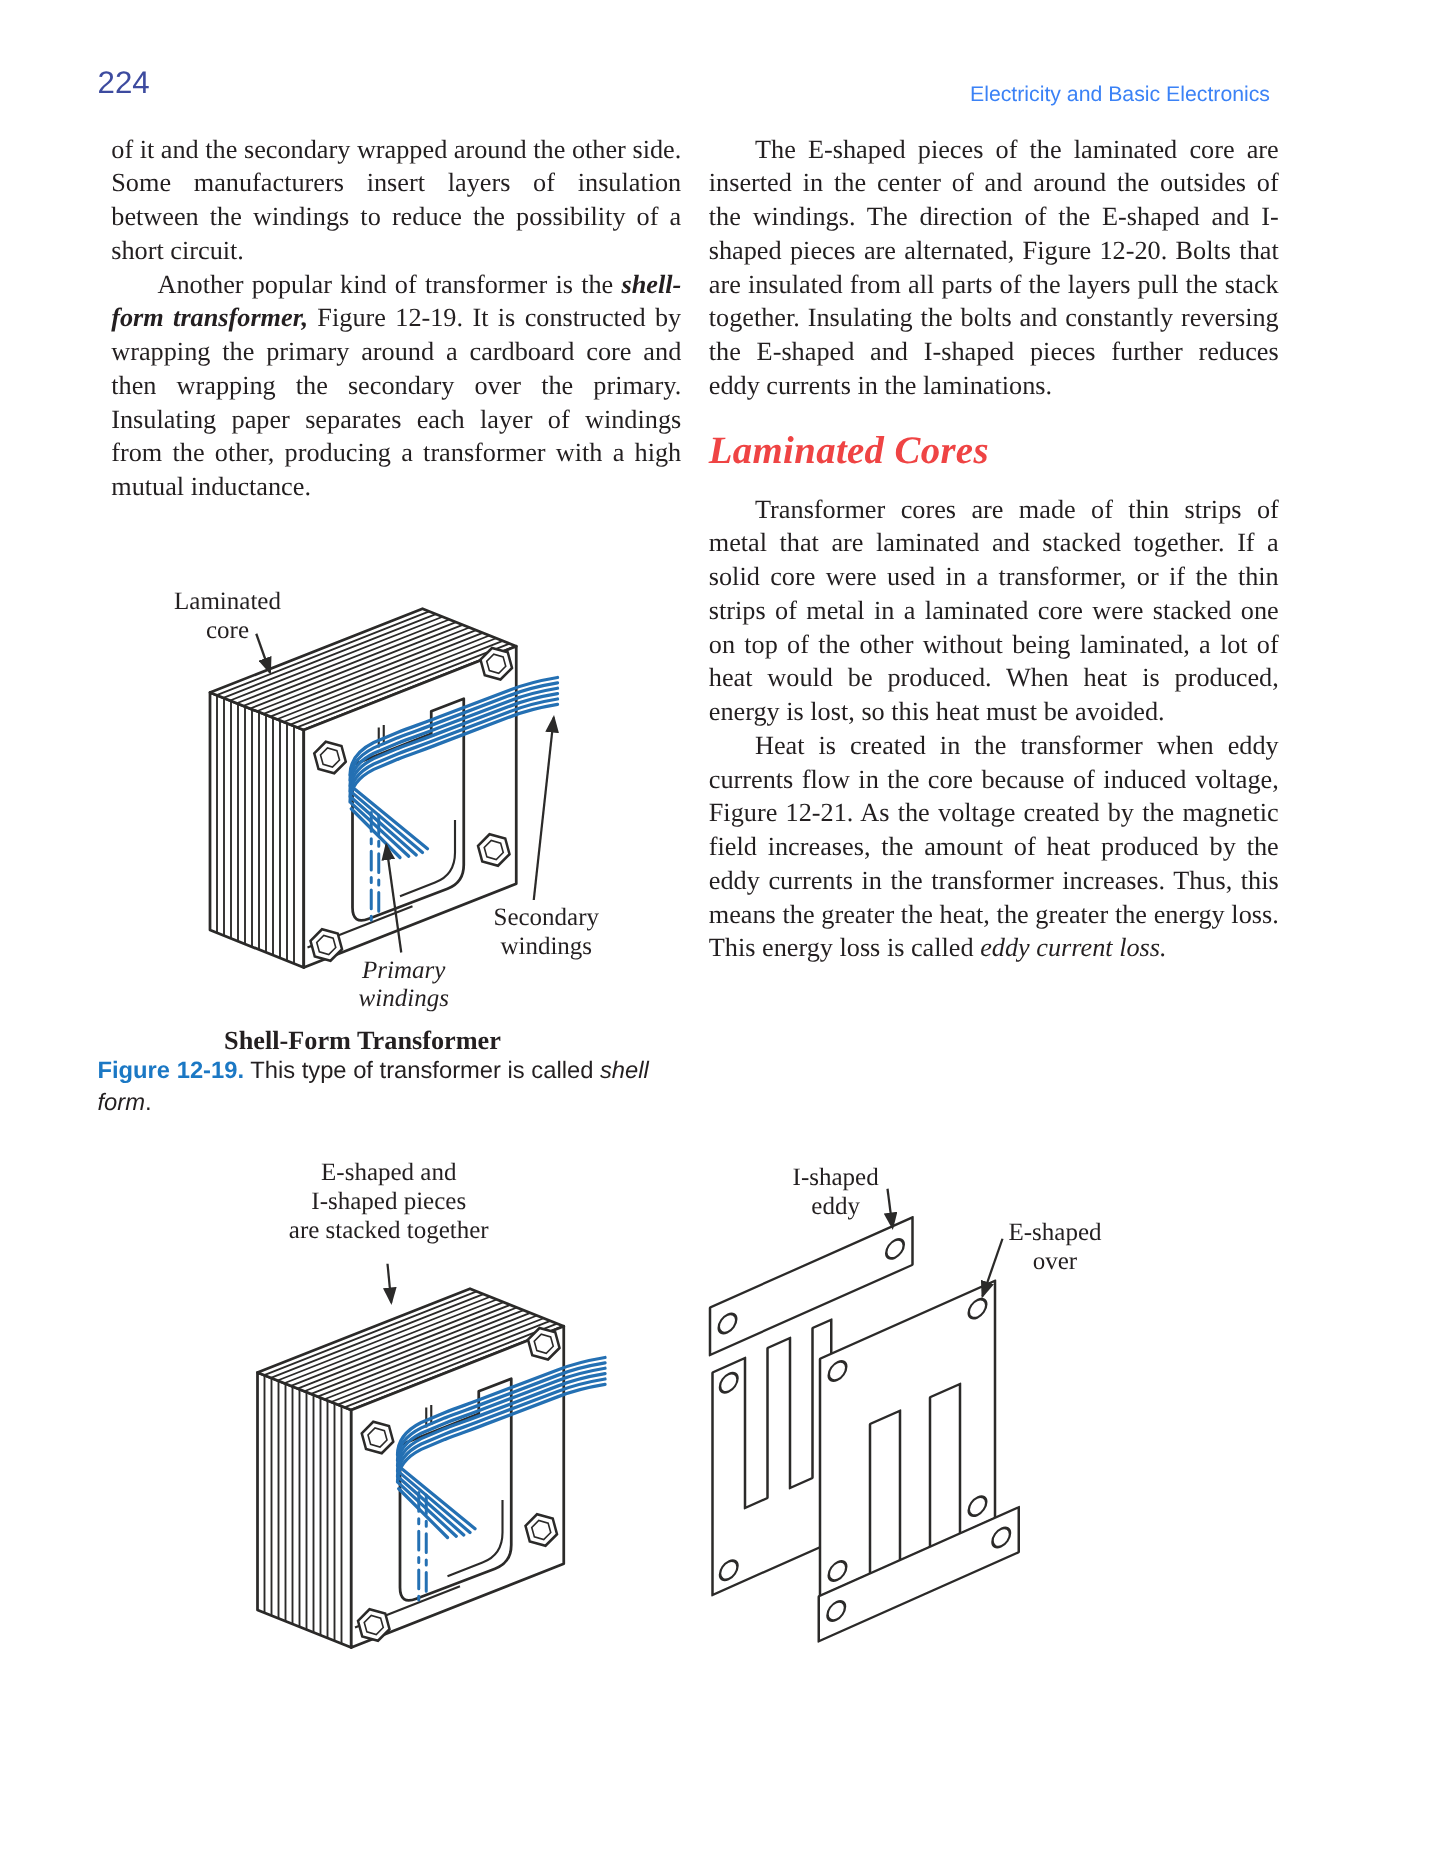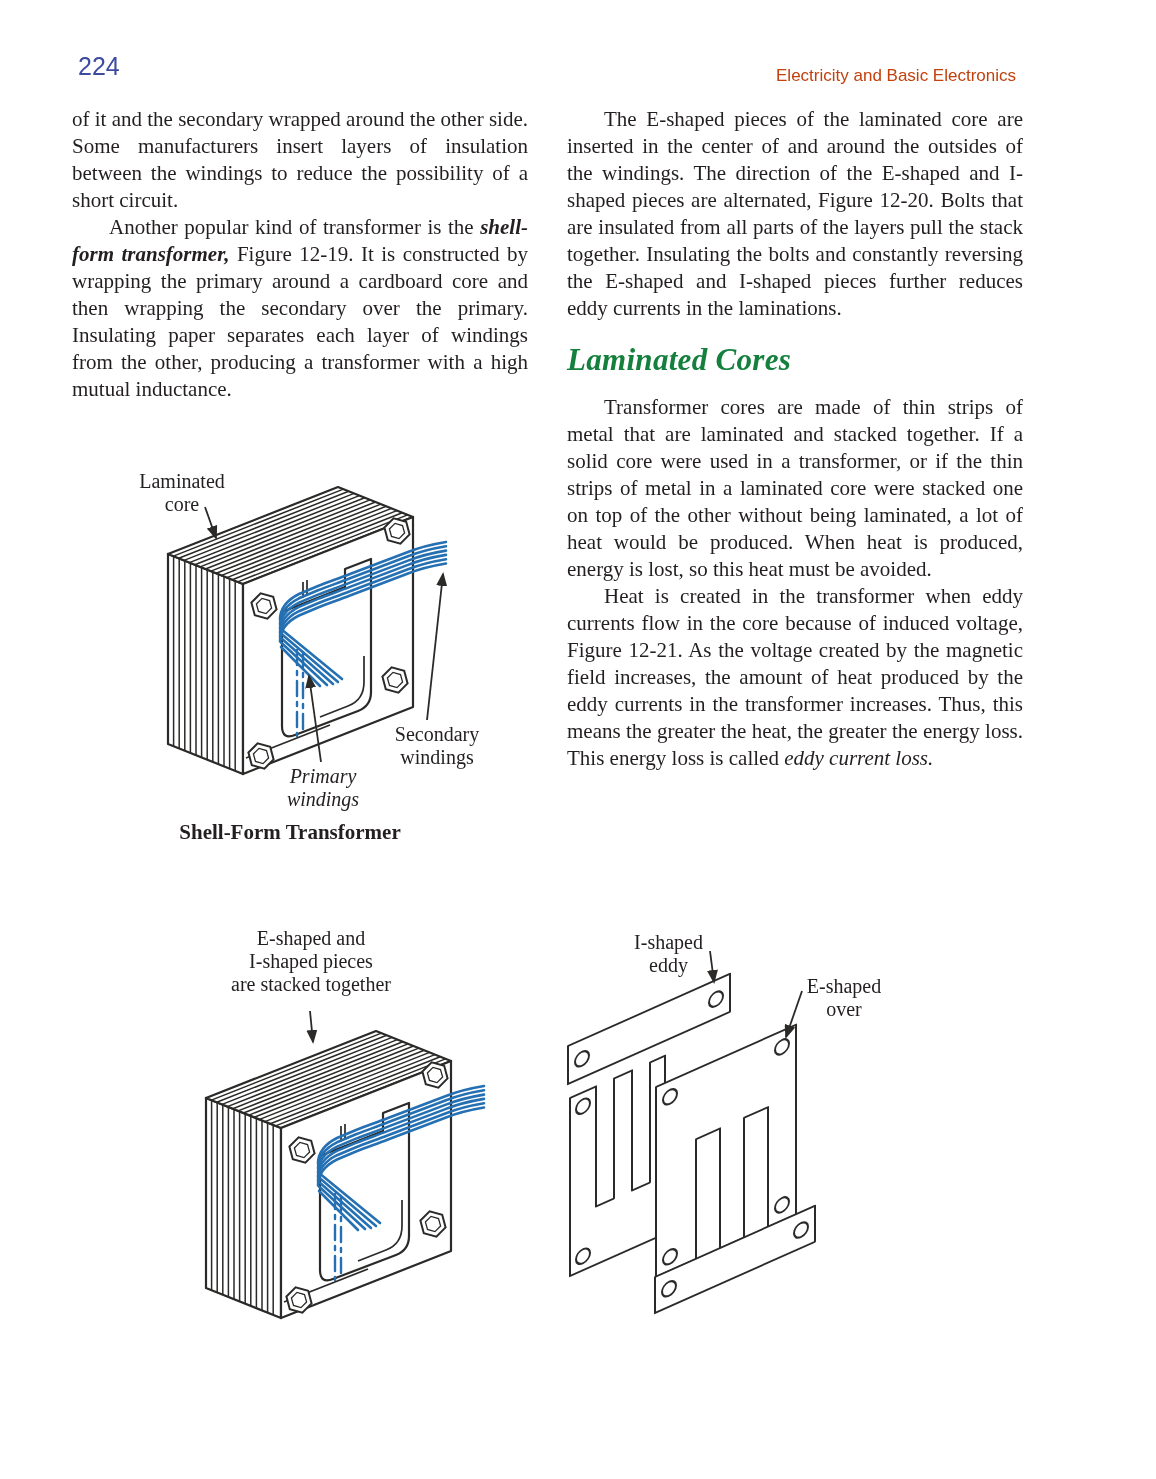--- a/index.html
+++ b/index.html
@@ -1,31 +1,31 @@
 <!DOCTYPE html>
 <html><head>
 <meta charset="utf-8">
 <style>
   html,body{margin:0;padding:0;background:#fff;}
   .page{position:relative;width:1156px;height:1479px;background:#ffffff;overflow:hidden;
         font-family:"Liberation Serif",serif;color:#231f20;}
   .pagenum{position:absolute;left:78px;top:52px;font-family:"Liberation Sans",sans-serif;
            font-weight:normal;font-size:25px;color:#3d4b9f;}
   .runhead{position:absolute;left:560px;top:66px;width:456px;text-align:right;
-           font-family:"Liberation Sans",sans-serif;font-size:17px;color:#c2410c;}
+           font-family:"Liberation Sans",sans-serif;font-size:17px;color:#3b82f6;}
   .col{position:absolute;top:106px;width:456px;}
-  .col-left{left:72px;}
+  .col-left{left:89px;}
   .col-right{left:567px;}
   .body{margin:0;font-size:21px;line-height:27px;text-align:justify;}
   .indent{text-indent:37px;}
   .b{font-weight:normal;}
   .i{font-style:italic;}
   .bi{font-weight:bold;font-style:italic;}
   .section-heading{margin:21px 0 17px 0;font-size:31px;line-height:34px;font-weight:bold;
-                   font-style:italic;color:#15803d;letter-spacing:.3px;}
+                   font-style:italic;color:#ef4444;letter-spacing:.3px;}
   .fig{position:absolute;}
   .fig svg{display:block;}
   .dlabel{position:absolute;white-space:pre-line;text-align:center;font-size:20px;
           line-height:23px;color:#231f20;}
   .fig-subtitle{position:absolute;left:60px;top:820px;width:460px;text-align:center;
                 font-weight:bold;font-size:21px;color:#231f20;}
   .caption{position:absolute;margin:0;font-family:"Liberation Sans",sans-serif;
            font-size:19px;line-height:26px;color:#231f20;}
   .cap-label{color:#1b78c4;font-weight:bold;}
 </style>
@@ -93,20 +93,21 @@
     <div class="dlabel" style="left:50px;top:8px;width:108px;">Laminated
 core</div>
     <div class="dlabel" style="left:303px;top:261px;width:112px;">Secondary
 windings</div>
     <div class="dlabel" style="left:197px;top:303px;width:96px;font-style:italic;">Primary
 windings</div>
   </div>
 
   <div class="fig-subtitle">Shell-Form Transformer</div>
 
+  <p class="caption" style="left:78px;top:844px;width:458px;"><span class="cap-label">Figure 12-19.</span><span> This type of transformer is called </span><span class="i">shell form</span><span>.</span></p>
 
   <div class="fig fig20" style="left:78px;top:925px;width:980px;height:420px;">
     <svg width="980" height="420" viewBox="0 0 980 420">
       <use href="#xfmr" x="128" y="103"></use>
       <g transform="translate(490,121) skewY(-24)" fill="#ffffff" stroke="#2b2a29" stroke-width="2" stroke-linejoin="round">
         <rect x="0" y="0" width="162" height="38"></rect>
         <circle cx="14" cy="19" r="7"></circle>
         <circle cx="148" cy="19" r="7"></circle>
       </g>
       <g transform="translate(492,173) skewY(-24)" fill="#ffffff" stroke="#2b2a29" stroke-width="2" stroke-linejoin="round">

